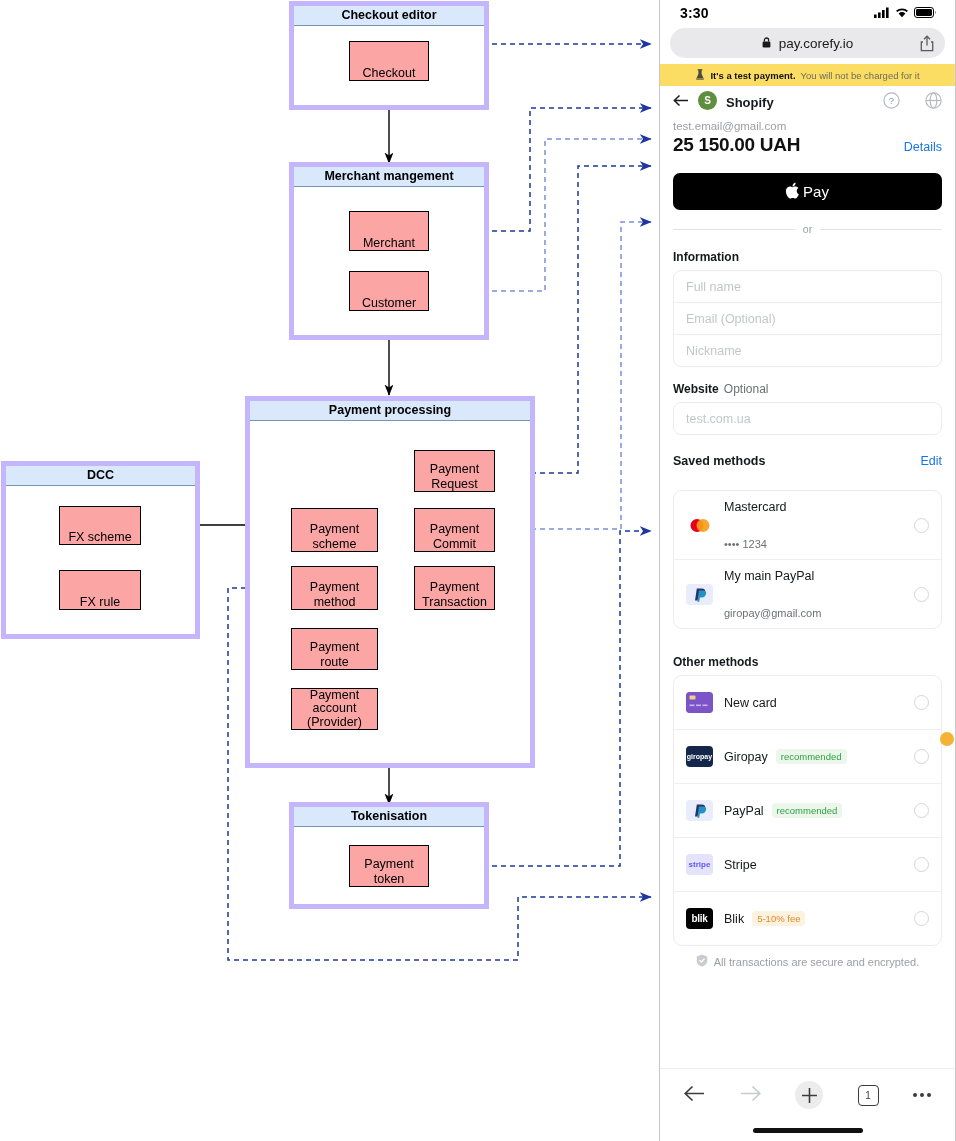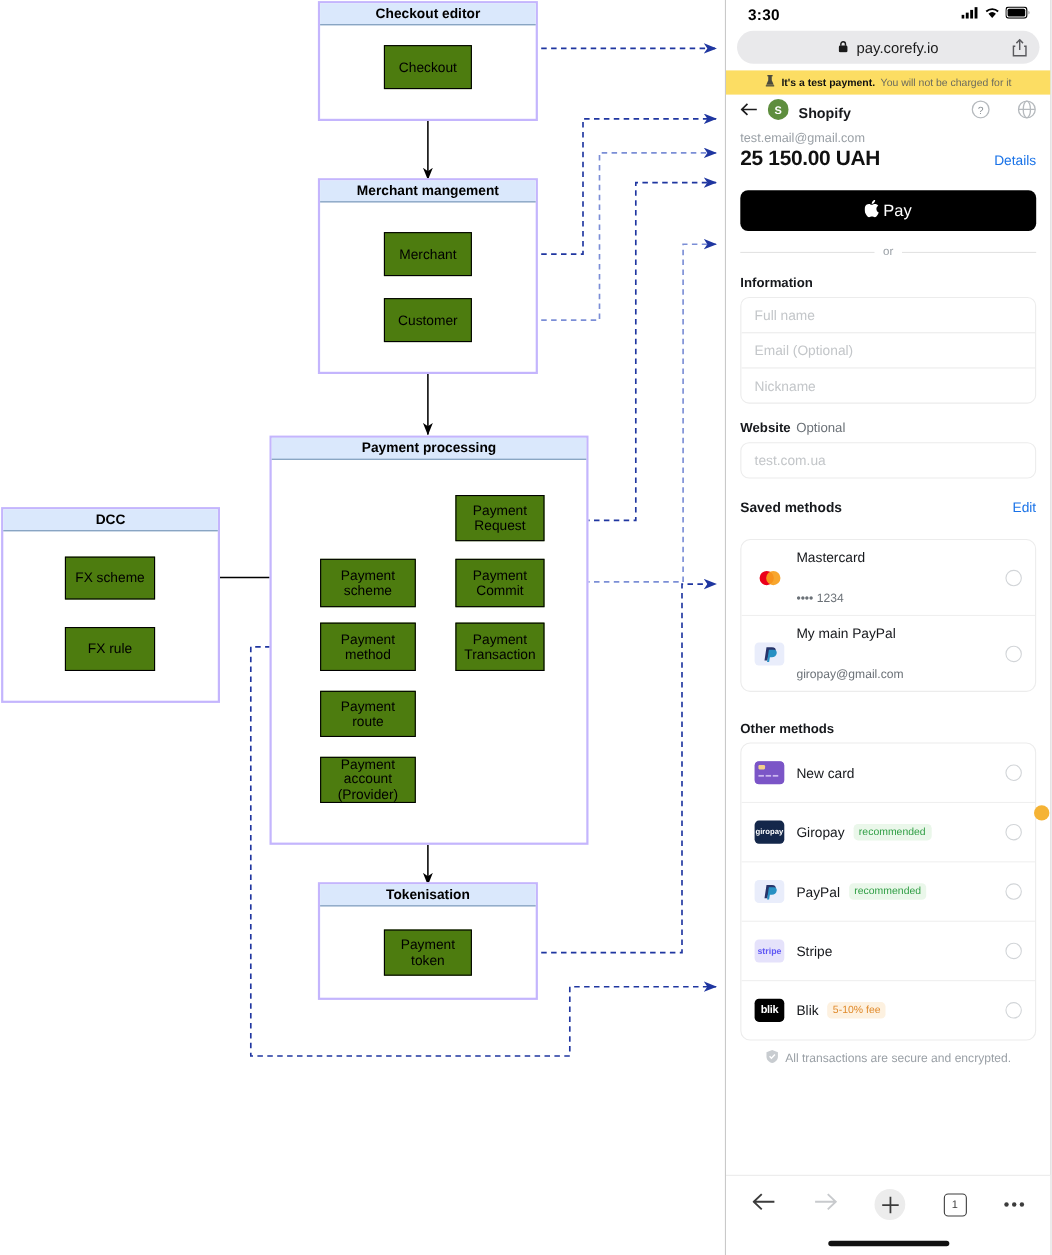--- a/index.html
+++ b/index.html
@@ -4,29 +4,29 @@
 <style>
   html,body{margin:0;padding:0;}
   body{
     width:956px;height:1141px;
     background:#ffffff;
     font-family:"Liberation Sans", sans-serif;
     overflow:hidden;
     position:relative;
   }
   
-  .group{position:absolute;border:2px solid #c4b5fd;box-sizing:border-box;background:#fff;}
+  .group{position:absolute;border:5px solid #c4b5fd;box-sizing:border-box;background:#fff;}
   .group-title{
     background:#dae8fc;border-bottom:1px solid #7595b5;
     font-size:12.5px;font-weight:bold;color:#000;
     text-align:center;line-height:19px;height:19px;
   }
   .node{
-    position:absolute;border:1.4px solid #000;background:#4d7c0f;box-sizing:border-box;
-    display:flex;align-items:center;justify-content:center;text-align:center;
+    position:absolute;border:1.4px solid #000;background:#fca5a5;box-sizing:border-box;
+    display:flex;align-items:flex-end;justify-content:center;text-align:center;
     font-size:12.5px;color:#000;line-height:14.5px;
   }
   svg.wires{position:absolute;left:0;top:0;width:956px;height:1141px;pointer-events:none;}
 
   
   #phone{
     position:absolute;left:659px;top:0;width:297px;height:1141px;
     background:#fff;border-left:1px solid #c9c9c9;border-right:1px solid #c9c9c9;
     box-sizing:border-box;overflow:hidden;
   }

